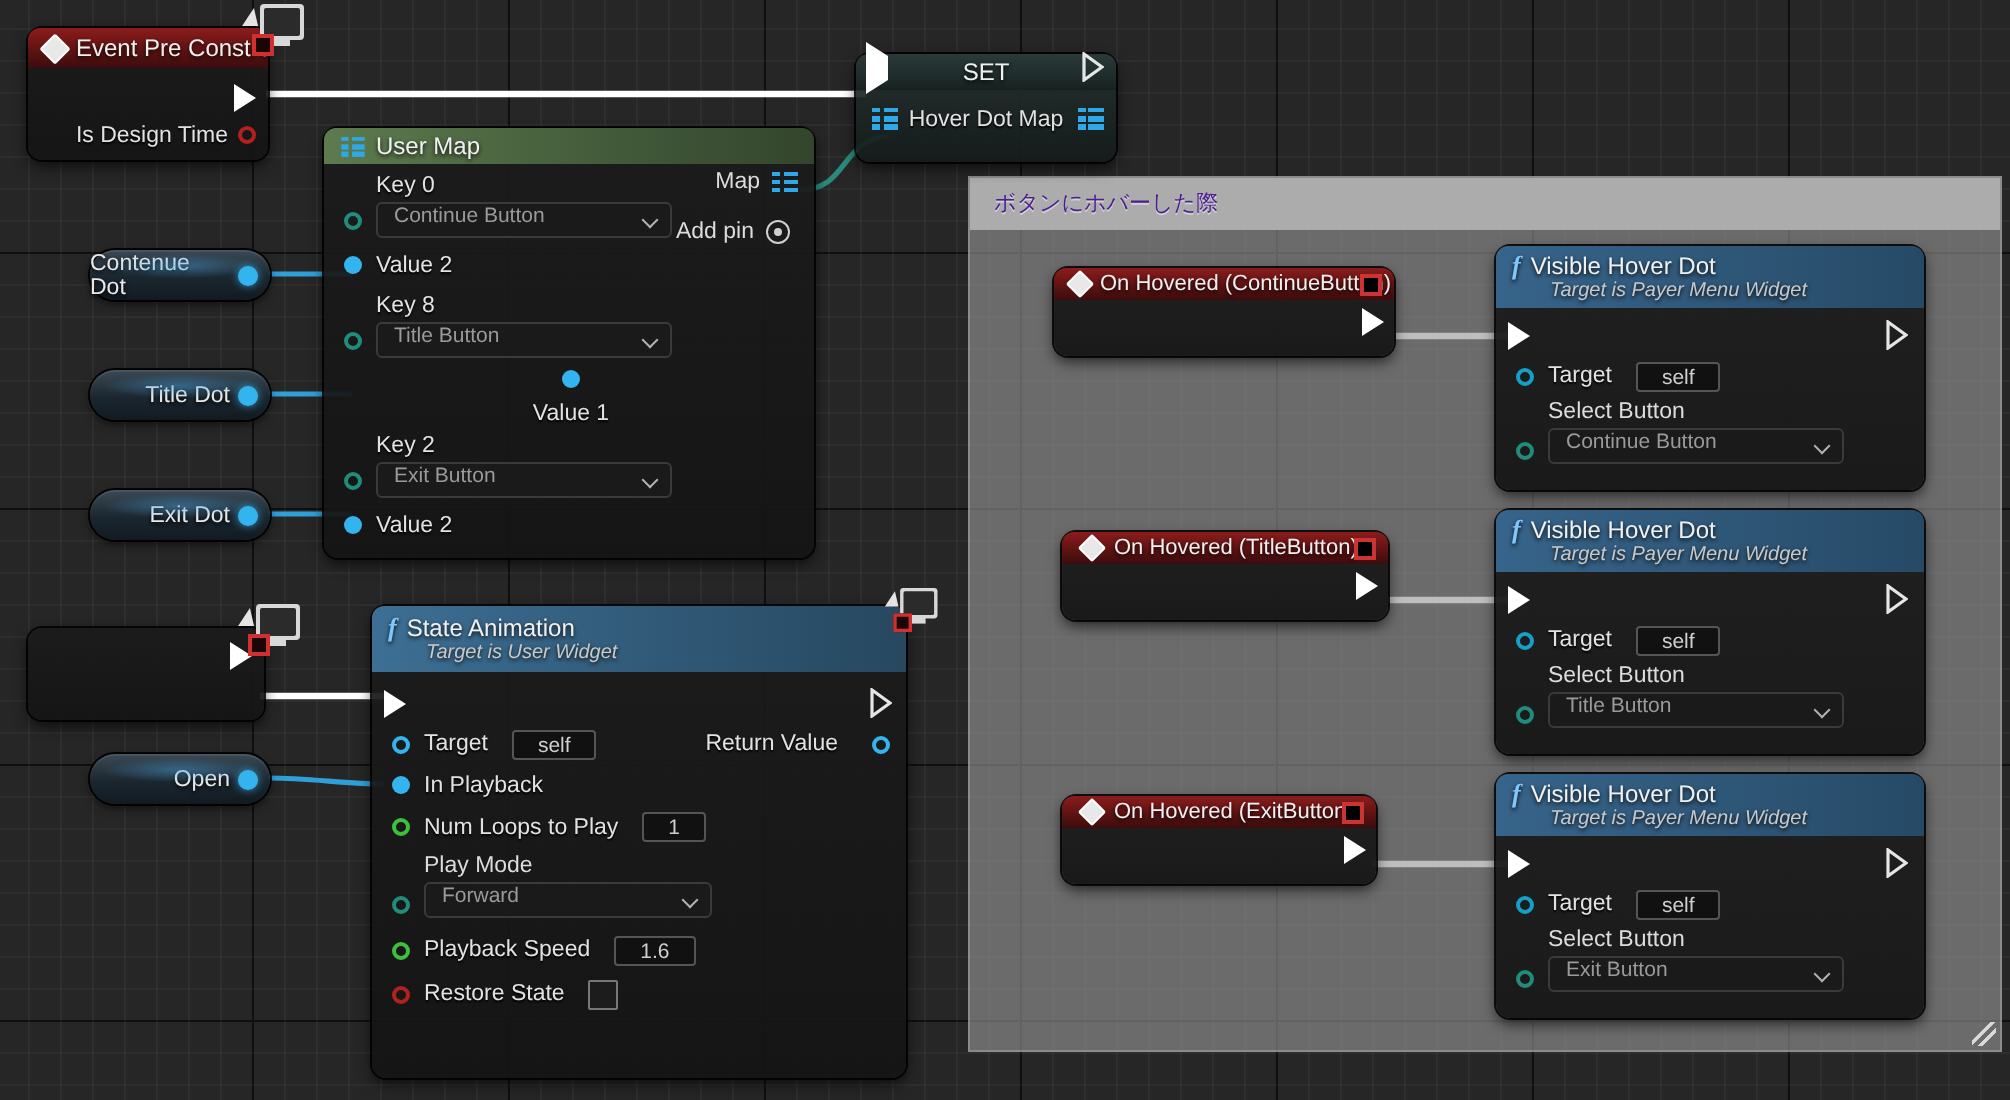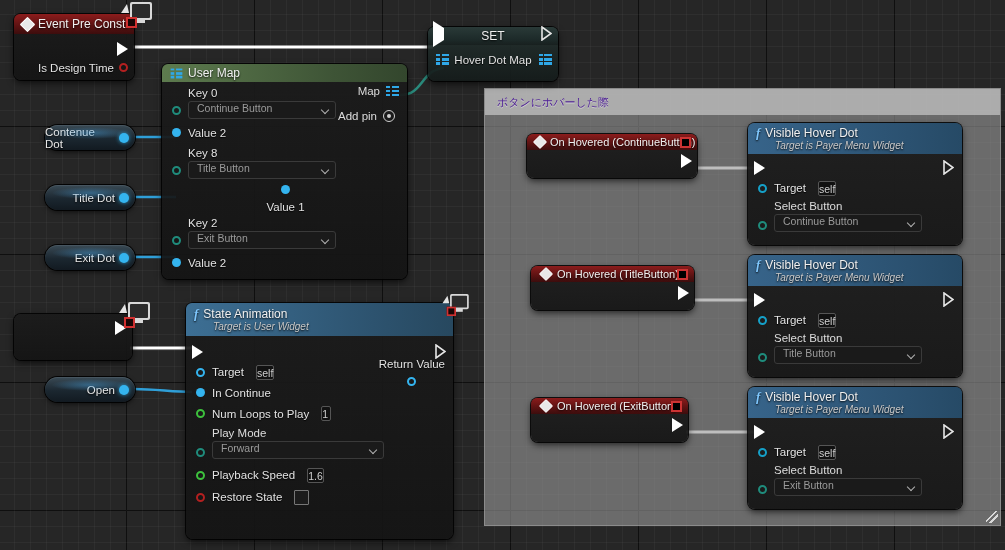--- a/index.html
+++ b/index.html
@@ -121,21 +121,21 @@
     width:7px;height:7px;
   }
   .combo .chev:before{
     content:"";position:absolute;left:0;top:0;
     width:5px;height:5px;border-right:1.4px solid #b0b0b0;border-bottom:1.4px solid #b0b0b0;
     transform:rotate(45deg);
   }
 
   .valbox{
     display:inline-block;background:#111;border:1px solid #555;border-radius:2px;
-    font-size:10.5px;color:#cfcfcf;padding:0px 0;min-width:10px;height:15px;line-height:14px;
+    font-size:10.5px;color:#cfcfcf;padding:0px 12px;min-width:10px;height:15px;line-height:14px;
     text-align:left;margin-left:5px;box-sizing:border-box;
   }
   .checkbox{
     display:inline-block;width:13px;height:13px;background:#1c1c1c;
     border:1px solid #777;border-radius:1px;margin-left:5px;vertical-align:middle;
   }
 
   
   .pill{
     position:absolute;height:25px;border-radius:13px;
@@ -427,42 +427,42 @@
           <svg width="11" height="15" viewBox="0 0 11 15">
               <path d="M1,1 L1,14 L10,7.5 Z" fill="none" stroke="#e6e6e6" stroke-width="1.6"></path>
             </svg>
         </span>
       </div>
 
       <div class="row" style="gap:7px;padding-left:10px;height:20px;">
         <span class="circ c-blue"></span>
         <span class="lbl">Target</span>
         <span class="valbox">self</span>
-        <span style="margin-left:auto;display:flex;align-items:center;gap:7px;flex-direction:column;">
+        <span style="margin-left:auto;display:flex;align-items:center;gap:17px;">
           <span class="lbl">Return Value</span>
           <span class="circ c-blue"></span>
         </span>
       </div>
 
       <div class="row" style="gap:7px;padding-left:10px;height:21px;">
         <span class="circ c-blue filled"></span>
-        <span class="lbl">In Continue</span>
+        <span class="lbl">In Playback</span>
       </div>
 
 
       <div class="row" style="gap:7px;padding-left:10px;height:21px;">
         <span class="circ c-green"></span>
         <span class="lbl">Num Loops to Play</span>
         <span class="valbox">1</span>
       </div>
 
       <div style="position:relative;padding-left:26px;margin-top:3px;">
         <div class="lbl" style="margin-bottom:2px;">Play Mode</div>
         <span class="circ c-teal" style="position:absolute;left:10px;top:21px;"></span>
-        <div class="combo" style="width:172px;">
+        <div class="combo" style="width:144px;">
           <span class="cv">Forward</span>
           <span class="chev"></span>
         </div>
       </div>
 
       <div class="row" style="gap:7px;padding-left:10px;height:22px;margin-top:5px;">
         <span class="circ c-green"></span>
         <span class="lbl">Playback Speed</span>
         <span class="valbox">1.6</span>
       </div>

